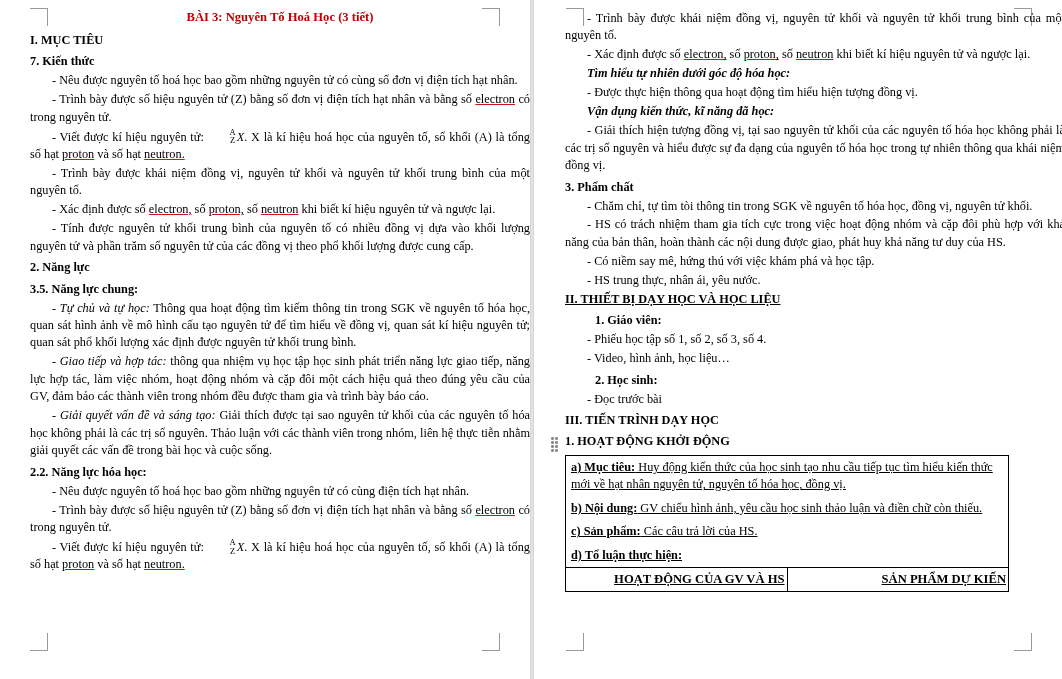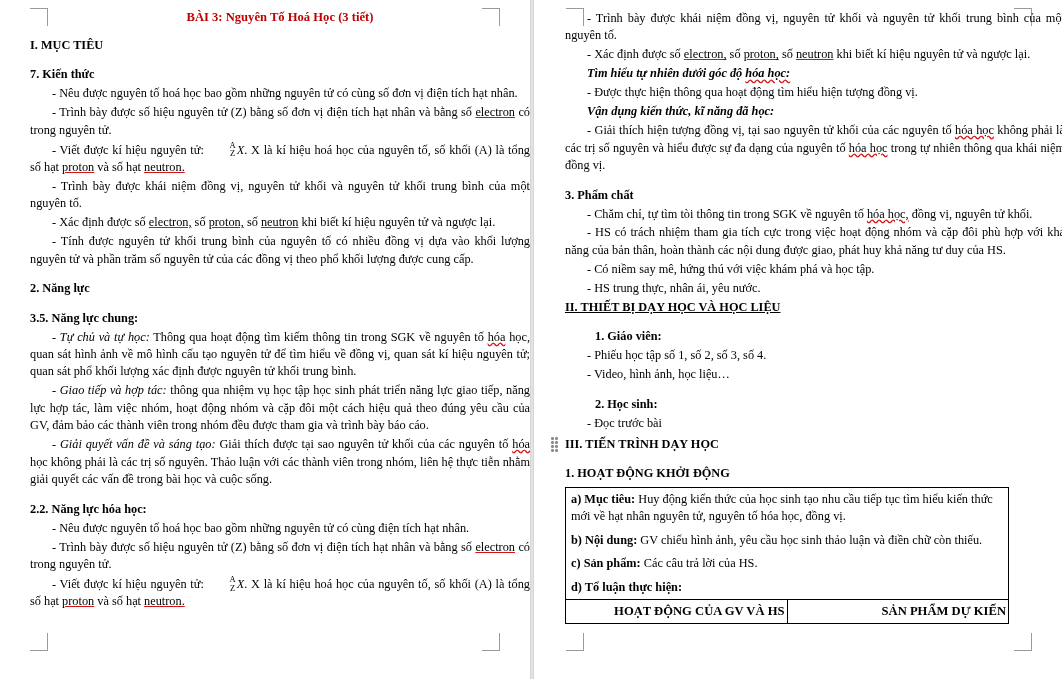--- a/index.html
+++ b/index.html
@@ -48,29 +48,28 @@
   .b{font-weight:bold;}
   .i{font-style:italic;}
 
   .title{
     text-align:center;
     font-weight:bold;
     color:#c00000;
     font-size:12.6px;
     margin-bottom:7px;
   }
-  .heading{font-weight:bold;margin-top:12px;}
+  .heading{font-weight:bold;margin-top:4px;}
   .spell{
     text-decoration:underline;
     text-decoration-color:#d21313;
     text-decoration-style:solid;
     -webkit-text-decoration-color:#d21313;
   }
   .spellw{
-    text-decoration:underline;
     text-decoration-color:#d21313;
     text-decoration-style:wavy;
     -webkit-text-decoration-color:#d21313;
   }
   .frac{
     display:inline-block;
     vertical-align:-0.35em;
     font-size:8.5px;
     line-height:1.02;
     text-align:center;
@@ -80,20 +79,21 @@
   .hsym{font-style:italic;}
 
   
   .ul-head{font-weight:bold;text-decoration:underline;}
 
   
   .tbl{
     border:1.2px solid #000;
     margin-top:4px;
     width:442px;
+    text-decoration:underline;
   }
   .tbl .cell{
     padding:3px 5px 3px 5px;
     line-height:1.42;
   }
   .tbl-head{
     display:flex;
     border-top:1.2px solid #000;
   }
   .tbl-head .th{

